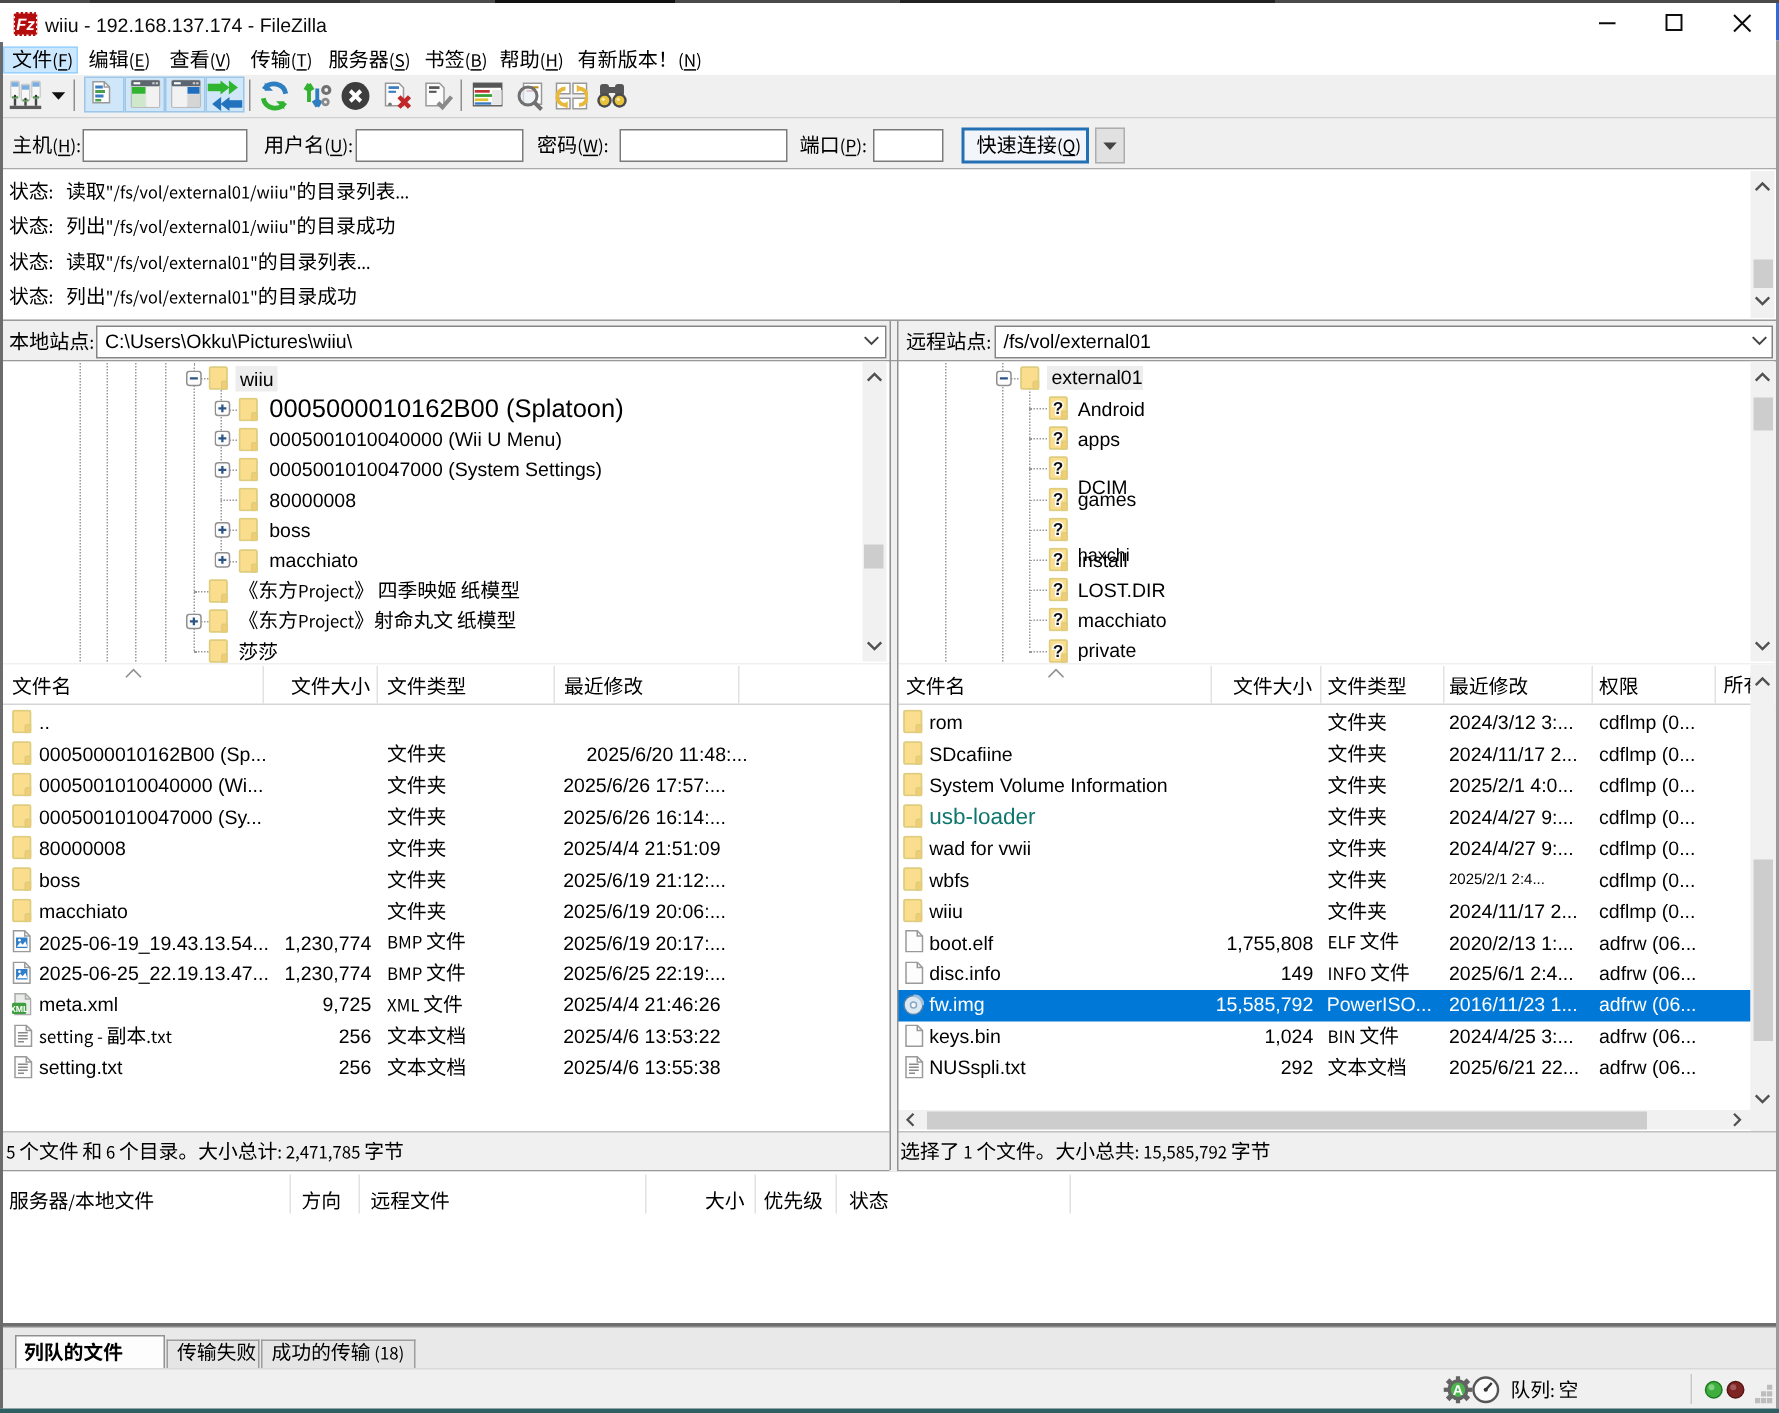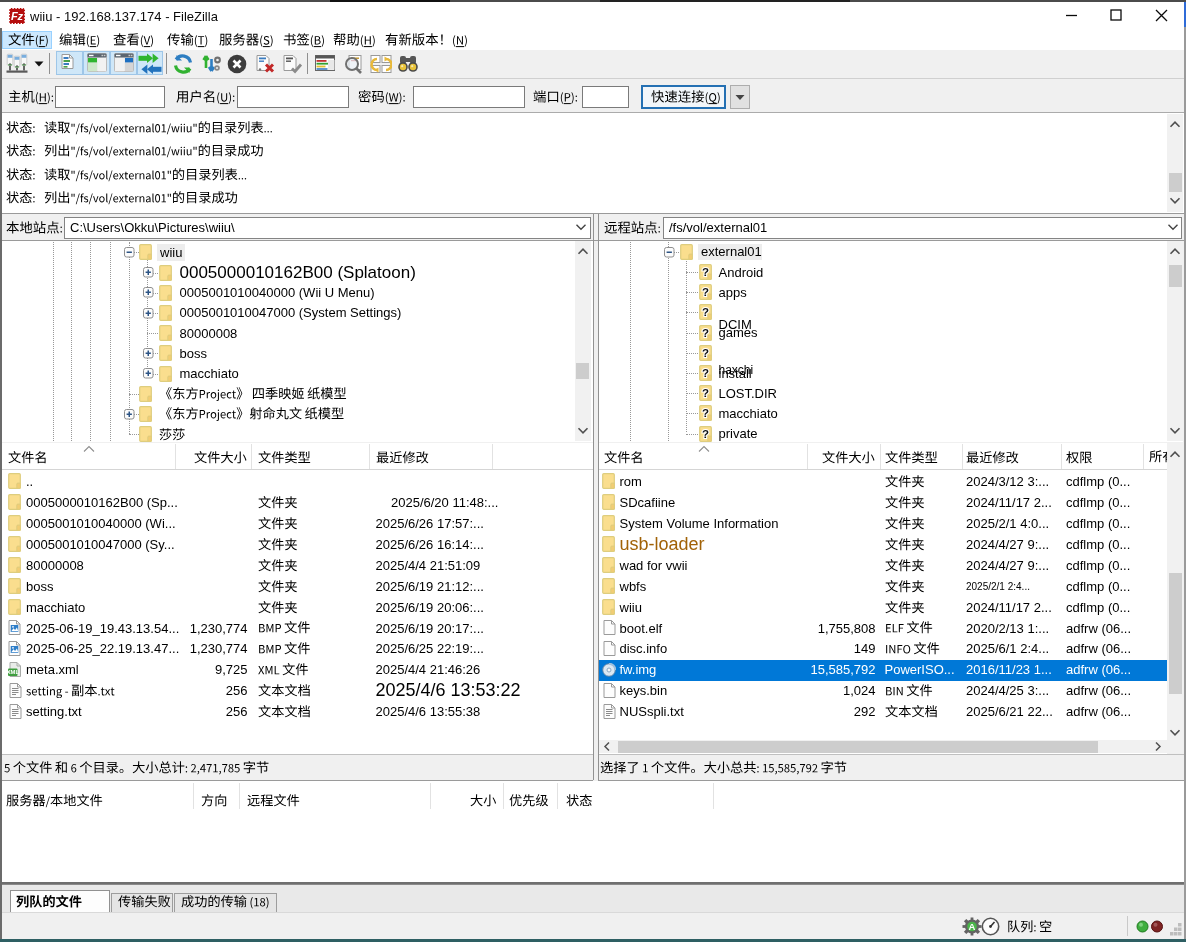--- a/index.html
+++ b/index.html
@@ -1116,21 +1116,21 @@
 <div style="position:absolute;left:257.5px;top:681.3px;width:53.3px;height:18.7px">
     <svg width="53.3" height="18.7" viewBox="0 0 53.3 18.7" style="position:absolute;left:0;top:0;overflow:visible">
       <g fill="#000">
         <path transform="translate(0.0,14.3) scale(0.0132,-0.0132)" d="M423 823C453 774 485 707 497 666L580 693C566 734 531 799 501 847ZM50 664V590H206C265 438 344 307 447 200C337 108 202 40 36 -7C51 -25 75 -60 83 -78C250 -24 389 48 502 146C615 46 751 -28 915 -73C928 -52 950 -20 967 -4C807 36 671 107 560 201C661 304 738 432 796 590H954V664ZM504 253C410 348 336 462 284 590H711C661 455 592 344 504 253Z"></path>
         <path transform="translate(13.2,14.3) scale(0.0132,-0.0132)" d="M460 839V629H65V553H367C294 383 170 221 37 140C55 125 80 98 92 79C237 178 366 357 444 553H460V183H226V107H460V-80H539V107H772V183H539V553H553C629 357 758 177 906 81C920 102 946 131 965 146C826 226 700 384 628 553H937V629H539V839Z"></path>
         <path transform="translate(26.4,14.3) scale(0.0132,-0.0132)" d="M423 823C453 774 485 707 497 666L580 693C566 734 531 799 501 847ZM50 664V590H206C265 438 344 307 447 200C337 108 202 40 36 -7C51 -25 75 -60 83 -78C250 -24 389 48 502 146C615 46 751 -28 915 -73C928 -52 950 -20 967 -4C807 36 671 107 560 201C661 304 738 432 796 590H954V664ZM504 253C410 348 336 462 284 590H711C661 455 592 344 504 253Z"></path>
         <path transform="translate(39.6,14.3) scale(0.0132,-0.0132)" d="M851 776C830 702 788 597 753 534L813 515C848 575 891 673 925 755ZM397 751C430 679 469 582 486 521L551 547C533 608 493 701 458 774ZM193 840V626H47V555H181C151 418 88 260 26 175C38 158 56 128 65 108C113 175 159 287 193 401V-79H264V424C295 374 332 312 347 279L393 337C375 365 291 482 264 516V555H390V626H264V840ZM369 63V-9H842V-71H916V471H694V837H621V471H392V398H842V269H404V201H842V63Z"></path>
       </g>
     </svg>
   </div>
-<div style="position:absolute;font-size:18px;color:#000;white-space:pre;line-height:17px;left:375.5px;top:682.3px">2025/4/6 13:53:22</div>
+<div style="position:absolute;font-size:13px;color:#000;white-space:pre;line-height:17px;left:375.5px;top:682.3px">2025/4/6 13:53:22</div>
 <svg style="position:absolute;left:8.5px;top:704.25px" width="13" height="15" viewBox="0 0 13 15">
     <path d="M1 0.5 h7.5 l3.5 3.5 v10.5 h-11 z" fill="#fdfdfd" stroke="#9a9a9a" stroke-width="1"></path>
     <path d="M8.5 0.5 v3.5 h3.5" fill="none" stroke="#9a9a9a" stroke-width="1"></path>
     <g stroke="#8a8a8a" stroke-width="1">
       <path d="M3 5.5 h6.5"></path>
       <path d="M3 7.5 h6.5"></path>
       <path d="M3 9.5 h6.5"></path>
       <path d="M3 11.5 h4"></path>
     </g>
   </svg>
@@ -1193,21 +1193,21 @@
         <path transform="translate(26.4,14.3) scale(0.0132,-0.0132)" d="M178 574C214 513 249 432 260 381L331 402C319 453 283 532 245 592ZM737 595C712 536 666 450 629 397L689 378C727 427 775 506 811 573ZM464 839V690H90V617H463C461 523 455 440 440 366H58V291H420C371 146 267 46 46 -15C63 -31 85 -61 93 -80C335 -10 446 108 498 276C576 99 708 -21 905 -75C916 -55 937 -24 954 -8C770 35 641 142 570 291H942V366H520C534 441 540 525 542 617H908V690H543L544 839Z"></path>
       </g>
     </svg>
   </div>
 <div style="position:absolute;font-size:13px;color:#000;white-space:pre;line-height:17px;left:966px;top:514.7px">2025/2/1 4:0...</div>
 <div style="position:absolute;font-size:13px;color:#000;white-space:pre;line-height:17px;left:1066px;top:514.7px">cdflmp (0...</div>
 <svg style="position:absolute;left:602px;top:536.15px" width="14" height="16" viewBox="0 0 14 16">
     <rect x="0.7" y="0.7" width="11.6" height="14.6" rx="1" fill="#fade8e" stroke="#decd7e" stroke-width="1.2"></rect>
     <path d="M8.8 15.3 v-4.2 a1 1 0 0 1 1 -1 h2.5 v5.2 z" fill="#f3cd74" stroke="#decd7e" stroke-width="1"></path>
   </svg>
-<div style="position:absolute;font-size:18px;color:#a16207;white-space:pre;line-height:17px;left:619.5px;top:535.6px">usb-loader</div>
+<div style="position:absolute;font-size:15px;color:#0f766e;white-space:pre;line-height:17px;left:619.5px;top:535.6px">usb-loader</div>
 <div style="position:absolute;left:884.5px;top:534.6px;width:40.1px;height:18.7px">
     <svg width="40.1" height="18.7" viewBox="0 0 40.1 18.7" style="position:absolute;left:0;top:0;overflow:visible">
       <g fill="#000">
         <path transform="translate(0.0,14.3) scale(0.0132,-0.0132)" d="M423 823C453 774 485 707 497 666L580 693C566 734 531 799 501 847ZM50 664V590H206C265 438 344 307 447 200C337 108 202 40 36 -7C51 -25 75 -60 83 -78C250 -24 389 48 502 146C615 46 751 -28 915 -73C928 -52 950 -20 967 -4C807 36 671 107 560 201C661 304 738 432 796 590H954V664ZM504 253C410 348 336 462 284 590H711C661 455 592 344 504 253Z"></path>
         <path transform="translate(13.2,14.3) scale(0.0132,-0.0132)" d="M317 341V268H604V-80H679V268H953V341H679V562H909V635H679V828H604V635H470C483 680 494 728 504 775L432 790C409 659 367 530 309 447C327 438 359 420 373 409C400 451 425 504 446 562H604V341ZM268 836C214 685 126 535 32 437C45 420 67 381 75 363C107 397 137 437 167 480V-78H239V597C277 667 311 741 339 815Z"></path>
         <path transform="translate(26.4,14.3) scale(0.0132,-0.0132)" d="M178 574C214 513 249 432 260 381L331 402C319 453 283 532 245 592ZM737 595C712 536 666 450 629 397L689 378C727 427 775 506 811 573ZM464 839V690H90V617H463C461 523 455 440 440 366H58V291H420C371 146 267 46 46 -15C63 -31 85 -61 93 -80C335 -10 446 108 498 276C576 99 708 -21 905 -75C916 -55 937 -24 954 -8C770 35 641 142 570 291H942V366H520C534 441 540 525 542 617H908V690H543L544 839Z"></path>
       </g>
     </svg>
   </div>
 <div style="position:absolute;font-size:13px;color:#000;white-space:pre;line-height:17px;left:966px;top:535.6px">2024/4/27 9:...</div>

